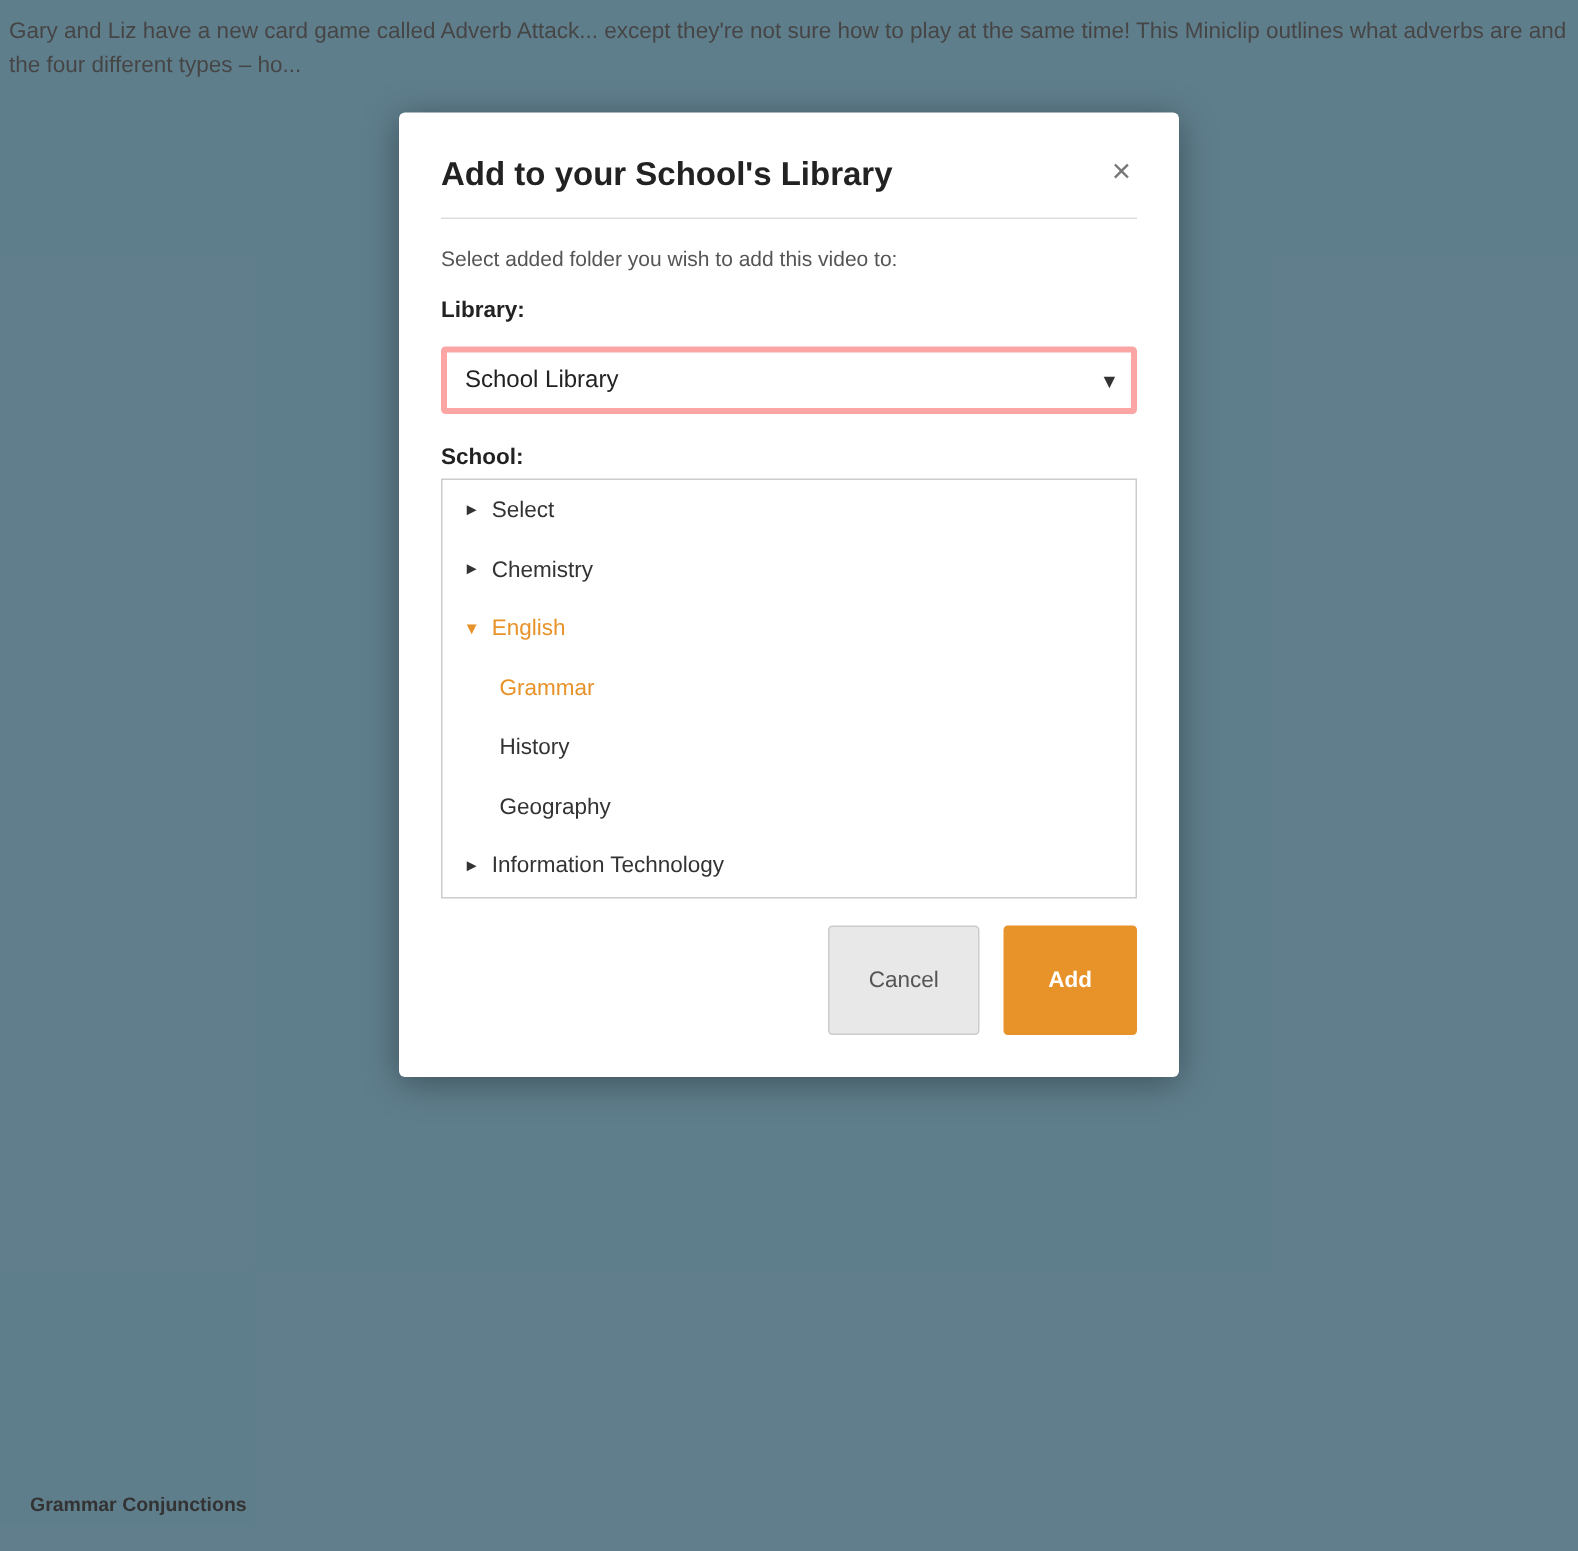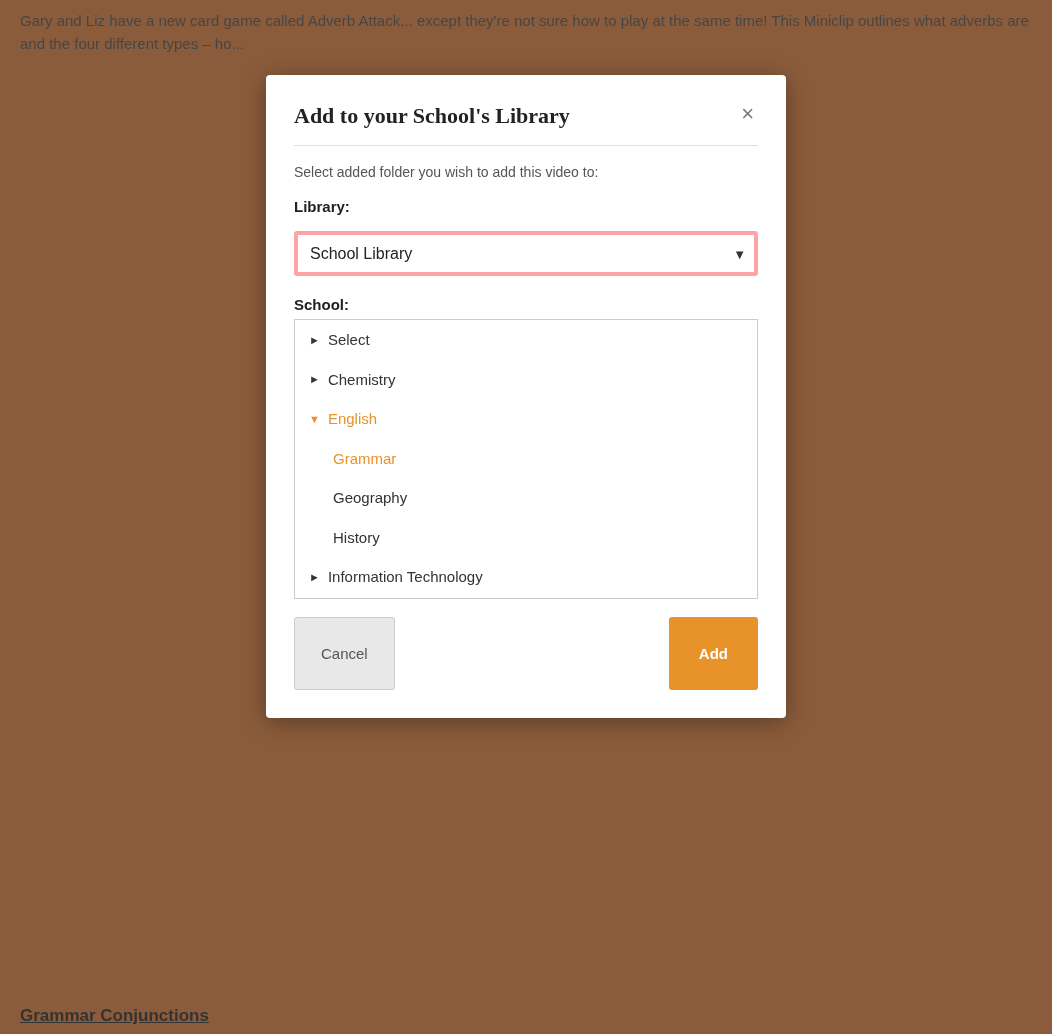--- a/index.html
+++ b/index.html
@@ -9,38 +9,37 @@
       background: #6b6b6b;
       width: 1052px;
       height: 1034px;
       position: relative;
       overflow: hidden;
     }
 
     .background-content {
       position: absolute;
       top: 0; left: 0; right: 0; bottom: 0;
-      background: #f97316;
-      padding: 10px 20px;
+      background: #7dd3fc;
+      padding: 10px 6px;
     }
 
     .bg-text {
       font-size: 15px;
       color: #333;
       line-height: 1.5;
     }
 
     .bg-bottom-text {
       position: absolute;
-      bottom: 8px;
+      bottom: 24px;
       left: 20px;
-      font-size: 17px;
-      font-weight: bold;
-      color: #333;
-      text-decoration: underline;
+      font-size: 13px;
+      font-weight: bold;
+      color: #333;
     }
 
     
     .overlay {
       position: absolute;
       top: 0; left: 0; right: 0; bottom: 0;
       background: rgba(80, 80, 80, 0.65);
       display: flex;
       align-items: flex-start;
       justify-content: center;
@@ -61,21 +60,20 @@
       display: flex;
       justify-content: space-between;
       align-items: flex-start;
       margin-bottom: 16px;
     }
 
     .modal-title {
       font-size: 22px;
       font-weight: bold;
       color: #222;
-      font-family: Liberation Serif, serif;
     }
 
     .modal-close {
       background: none;
       border: none;
       font-size: 22px;
       color: #777;
       cursor: pointer;
       line-height: 1;
       padding: 0 4px;
@@ -191,21 +189,21 @@
       margin-bottom: 24px;
     }
 
     .summary-text strong {
       color: #333;
       font-weight: bold;
     }
 
     .modal-footer {
       display: flex;
-      justify-content: space-between;
+      justify-content: flex-end;
       gap: 16px;
     }
 
     .btn-cancel {
       padding: 12px 26px;
       background: #e8e8e8;
       border: 1px solid #ccc;
       border-radius: 3px;
       font-size: 15px;
       color: #555;
@@ -281,25 +279,25 @@
         <li class="folder-item expanded orange-text">
           <span class="arrow" style="color:#e8922a;">▼</span>
           <span>English</span>
         </li>
 
         <li class="folder-item sub-item-selected" style="color:#e8922a;">
           <span>Grammar</span>
         </li>
 
         <li class="folder-item sub-item">
+          <span>History</span>
+        </li>
+
+        <li class="folder-item sub-item">
           <span>Geography</span>
-        </li>
-
-        <li class="folder-item sub-item">
-          <span>History</span>
         </li>
 
         <li class="folder-item">
           <span class="arrow">►</span>
           <span>Information Technology</span>
         </li>
 
         <li class="folder-item">
           
         </li>

